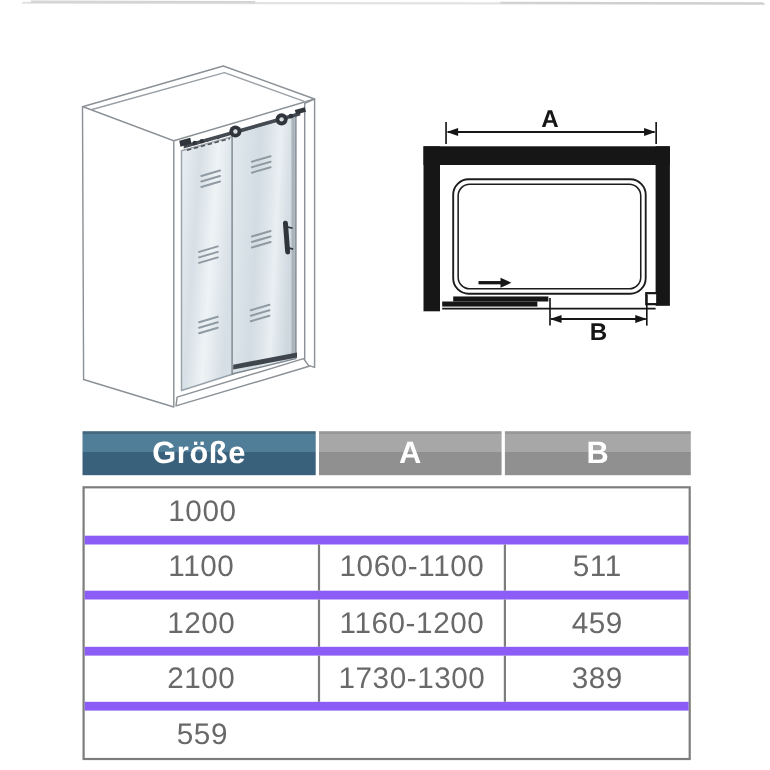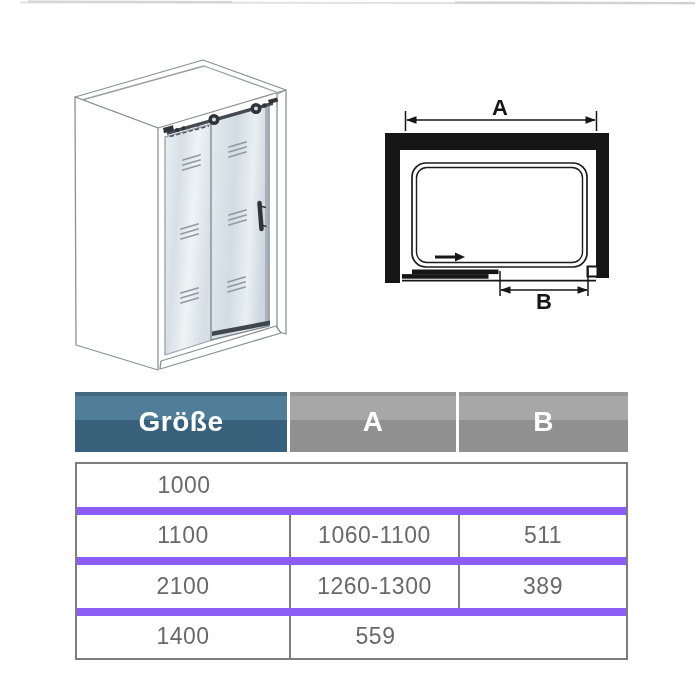--- a/index.html
+++ b/index.html
@@ -3,40 +3,40 @@
 <meta charset="utf-8">
 <style>
   html,body{margin:0;padding:0;background:#ffffff;}
   #stage{
     position:relative;width:700px;height:700px;background:#ffffff;overflow:hidden;
     font-family:"Liberation Sans",sans-serif;
   }
   #drawings{position:absolute;left:0;top:0;}
   
   #spec-table{position:absolute;left:75px;top:392px;width:553px;}
-  .thead{display:flex;gap:3px;height:60px;}
+  .thead{display:flex;gap:3px;height:40px;}
   .th{
     display:flex;align-items:center;justify-content:center;
     color:#ffffff;font-weight:bold;font-size:28px;letter-spacing:0.5px;
   }
   .th-size{
     width:212px;
     background:linear-gradient(180deg,#44687e 0%,#44687e 6%,#507d97 6%,#507d97 47%,#3a617c 47%,#3a617c 100%);
   }
   .th-a{width:166px;}
   .th-b{width:169px;}
   .th-gray{
     background:linear-gradient(180deg,#989898 0%,#989898 6%,#a7a7a7 6%,#a7a7a7 47%,#909090 47%,#909090 100%);
   }
   .tbody{margin-top:10px;border:2px solid #7d7d7d;background:#ffffff;}
   .trow{display:grid;grid-template-columns:214px 169px 166px;height:42.5px;}
   .trow + .trow{border-top:8px solid #8b5cf6;}
   .tcell{
     display:flex;align-items:center;justify-content:center;box-sizing:border-box;
-    font-size:23px;color:#696969;letter-spacing:0.5px;
+    font-size:27px;color:#696969;letter-spacing:0.5px;
   }
   .tcell:not(:last-child){border-right:2px solid #7d7d7d;}
   
   text{font-family:"Liberation Sans",sans-serif;}
 </style>
 </head>
 <body>
 
 <div id="stage">
 
@@ -171,24 +171,28 @@
     <div class="tbody">
       <div class="trow">
         <div class="tcell">1000</div>
       </div>
       <div class="trow">
         <div class="tcell">1100</div>
         <div class="tcell">1060-1100</div>
         <div class="tcell">511</div>
       </div>
       <div class="trow">
+        <div class="tcell">1200</div>
+        <div class="tcell">1160-1200</div>
+        <div class="tcell">459</div>
+      </div>
+      <div class="trow">
         <div class="tcell">2100</div>
-        <div class="tcell">1260-1300</div>
+        <div class="tcell">1730-1300</div>
         <div class="tcell">389</div>
       </div>
       <div class="trow">
-        <div class="tcell">1400</div>
         <div class="tcell">559</div>
       </div>
     </div>
   </div>
 
 </div>
 
 </body></html>

